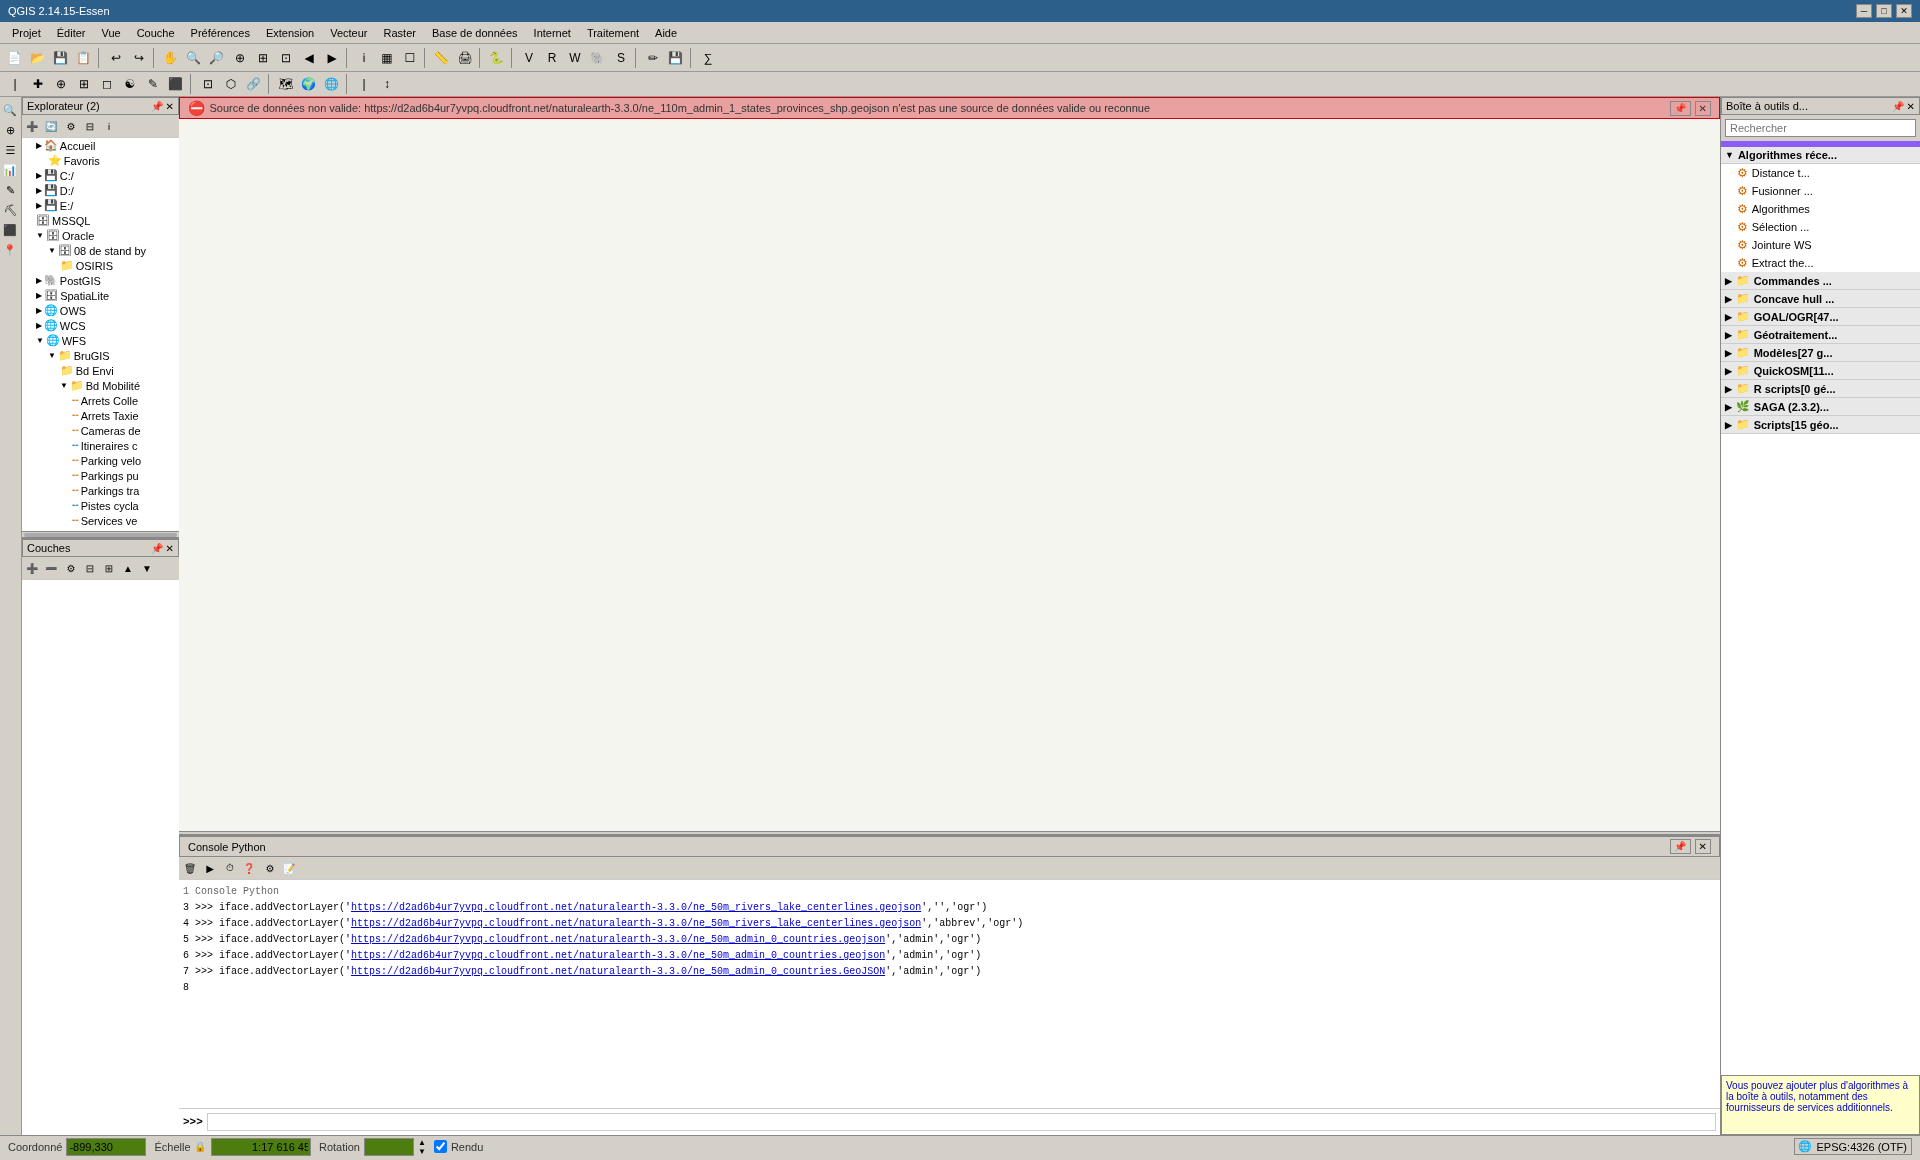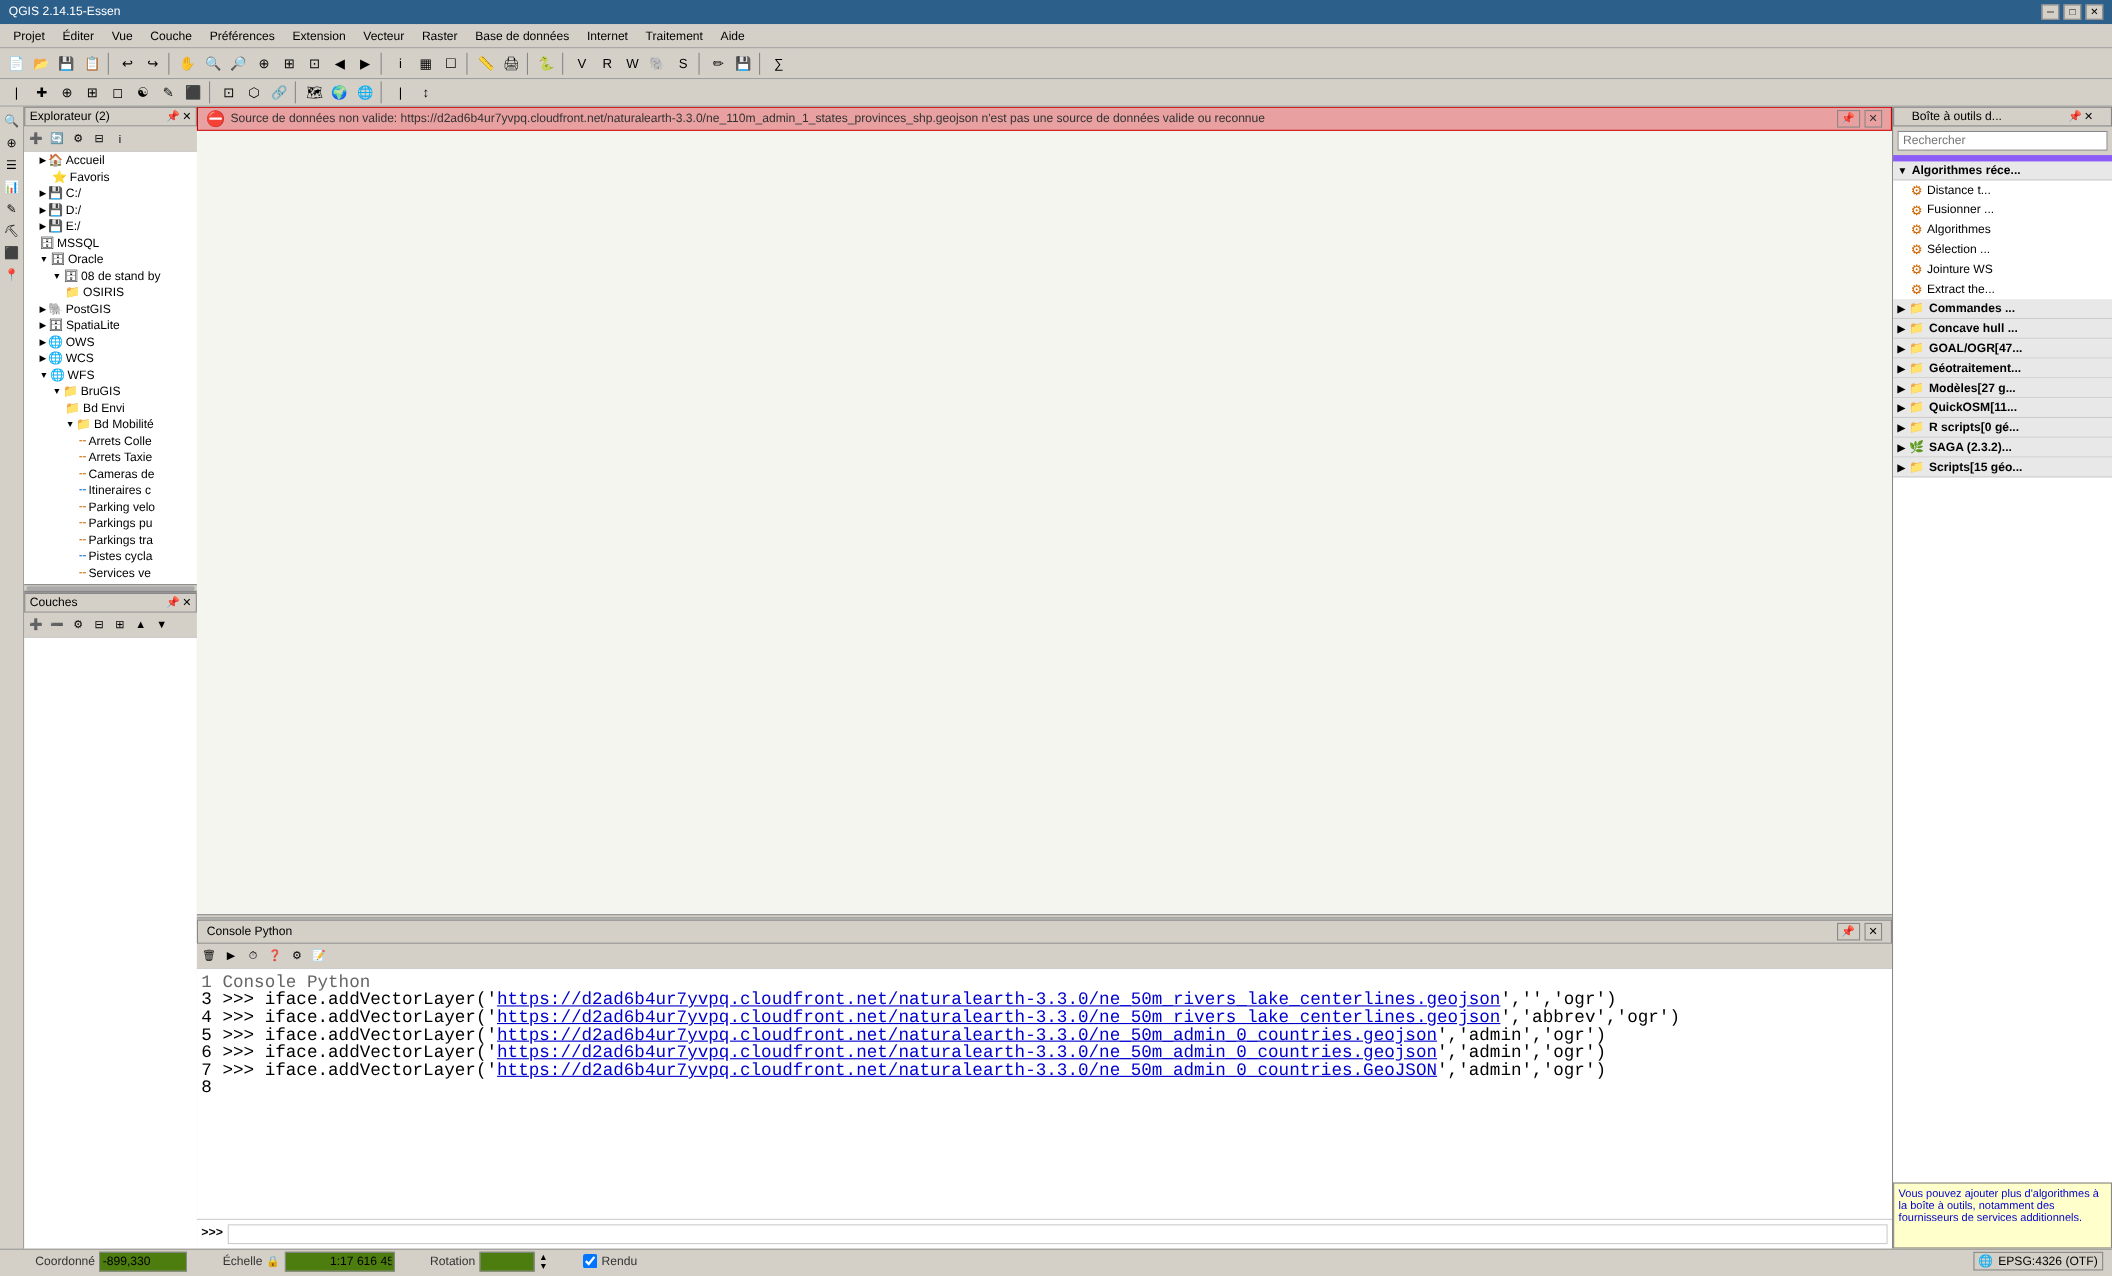--- a/index.html
+++ b/index.html
@@ -36,48 +36,48 @@
     .tree-indent-4 { margin-left: 48px; }
     .tree-arrow { font-size: 8px; margin-right: 2px; }
     .tree-icon { margin-right: 2px; font-size: 11px; }
     #error-bar { background: #e8a0a0; border: 1px solid #cc0000; padding: 2px 8px; font-size: 11px; display: flex; align-items: center; justify-content: space-between; color: #333; }
     #map-canvas { flex: 1; background: #f0f0f0; position: relative; }
 
     
     #console-area { height: 300px; border-top: 1px solid #888; display: flex; flex-direction: column; background: white; }
     #console-header { background: #d4d0c8; border: 1px solid #888; padding: 2px 8px; font-size: 11px; display: flex; align-items: center; justify-content: space-between; }
     #console-toolbar { display: flex; align-items: center; gap: 2px; padding: 2px; background: #d4d0c8; border-bottom: 1px solid #ccc; }
-    #console-body { flex: 1; overflow-y: auto; font-family: 'Courier New', monospace; font-size: 16px; padding: 4px; background: white; }
+    #console-body { flex: 1; overflow-y: auto; font-family: 'Courier New', monospace; font-size: 10px; padding: 4px; background: white; }
     #console-body .line { display: block; line-height: 16px; }
     #console-body .prompt { color: #000; }
     #console-body .link { color: #0000cc; text-decoration: underline; cursor: pointer; }
     #console-body .comment { color: #666; }
     #console-input-area { padding: 4px; border-top: 1px solid #ccc; display: flex; align-items: center; }
     #console-input-area .prompt-label { font-family: 'Courier New', monospace; font-weight: bold; margin-right: 4px; }
 
     
     #right-toolbox { width: 200px; background: #d4d0c8; border-left: 1px solid #888; display: flex; flex-direction: column; }
-    #toolbox-header { background: #d4d0c8; border: 1px solid #888; padding: 2px 16px; font-size: 11px; display: flex; align-items: center; justify-content: space-between; }
+    #toolbox-header { background: #d4d0c8; border: 1px solid #888; padding: 2px 4px; font-size: 11px; display: flex; align-items: center; justify-content: space-between; }
     #toolbox-search { padding: 4px; border-bottom: 6px solid #8b5cf6; }
     #toolbox-search input { width: 100%; padding: 2px 4px; font-size: 11px; border: 1px solid #888; }
     #toolbox-tree { flex: 1; overflow-y: auto; background: white; font-size: 11px; }
     .toolbox-group-header { display: flex; align-items: center; padding: 2px 4px; background: #e8e8e8; border-bottom: 1px solid #ccc; font-weight: bold; }
     .toolbox-item { display: flex; align-items: center; padding: 2px 4px 2px 16px; cursor: pointer; white-space: nowrap; overflow: hidden; text-overflow: ellipsis; }
     .toolbox-item .item-icon { margin-right: 4px; color: #cc6600; font-size: 12px; }
     #toolbox-tooltip { background: #ffffcc; border: 1px solid #888; padding: 4px; font-size: 10px; color: #333; height: 60px; overflow: hidden; }
 
     
     #layers-panel { display: flex; flex-direction: column; border-top: 1px solid #888; }
     .layers-header { background: #d4d0c8; border: 1px solid #888; padding: 2px 4px; font-size: 11px; display: flex; align-items: center; justify-content: space-between; }
     .layers-toolbar { display: flex; align-items: center; gap: 1px; padding: 2px; background: #d4d0c8; border-bottom: 1px solid #ccc; }
     #layers-content { background: white; flex: 1; min-height: 80px; }
 
     
     #status-bar { background: #d4d0c8; border-top: 1px solid #888; height: 22px; display: flex; align-items: center; padding: 0 8px; font-size: 11px; gap: 8px; }
-    .status-item { display: flex; align-items: center; gap: 4px; margin-left: 24px; }
+    .status-item { display: flex; align-items: center; gap: 4px; }
     .status-label { color: #333; }
     .status-input { width: 100px; height: 18px; border: 1px solid #888; padding: 0 2px; font-size: 11px; background: #4d7c0f; }
     .explorer-section { height: 440px; display: flex; flex-direction: column; }
     
     #left-side { display: flex; flex-direction: column; width: 157px; }
     
     .map-with-console { display: flex; flex-direction: column; flex: 1; }
     
     .resize-handle { height: 4px; background: #d4d0c8; cursor: ns-resize; border-top: 1px solid #888; border-bottom: 1px solid #888; }
   </style>

